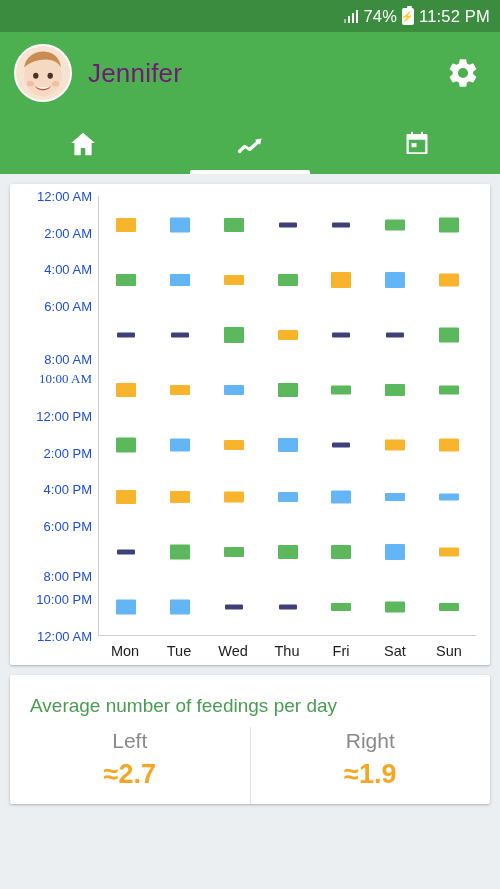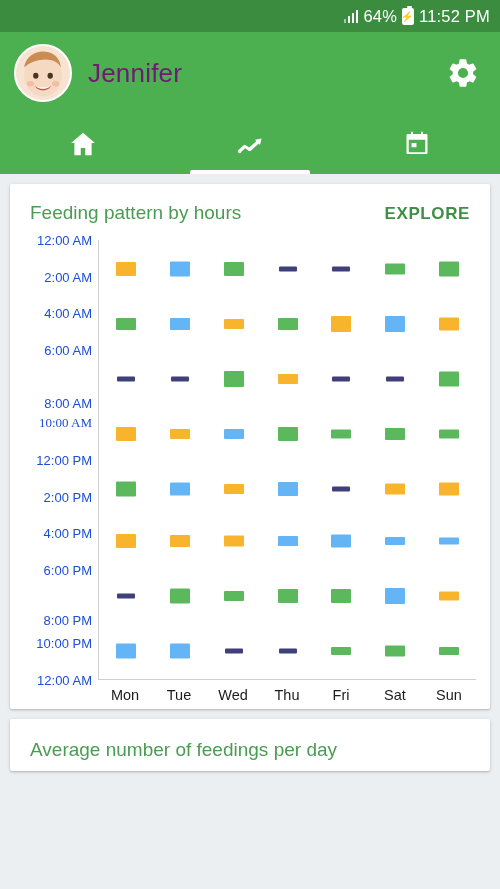--- a/index.html
+++ b/index.html
@@ -139,21 +139,21 @@
 
 <div class="statusbar">
   <span class="sb-item">
     <span class="signal">
         <i></i>
         <i></i>
         <i></i>
         <i></i>
       </span>
   </span>
-  <span class="sb-item">64%</span>
+  <span class="sb-item">74%</span>
   <span class="sb-item">
     <span class="batt">
         <span>⚡</span>
       </span>
   </span>
   <span class="sb-item">11:52 PM</span>
 </div>
 
 <div class="appbar">
   <div class="appbar-top">
@@ -194,24 +194,20 @@
       <svg viewBox="0 0 24 24" aria-hidden="true">
         <path d="M4.5 4h15a.9.9 0 0 1 .9.9v14.2a.9.9 0 0 1-.9.9h-15a.9.9 0 0 1-.9-.9V4.9A.9.9 0 0 1 4.5 4zm.9 4.6v10h13.2v-10zM7.2 2.2h1.6v3.1H7.2zm8 0h1.6v3.1h-1.6zM7.6 11.2h4v3.4h-4z"></path>
       </svg>
     </div>
   </div>
 </div>
 
 <div class="content">
 
   <div class="card">
-    <div class="card-head">
-      <div class="card-title">Feeding pattern by hours</div>
-      <div class="explore">EXPLORE</div>
-    </div>
 
     <div class="chart-wrap">
       <div class="chart" id="chart">
           <div class="ylab" style="top: 0px;">12:00 AM</div>
           <div class="ylab" style="top: 36.6667px;">2:00 AM</div>
           <div class="ylab" style="top: 73.3333px;">4:00 AM</div>
           <div class="ylab" style="top: 110px;">6:00 AM</div>
           <div class="ylab" style="top: 163px;">8:00 AM</div>
           <div class="ylab" style="top: 183.333px; font-family: Liberation Serif, serif;">10:00 AM</div>
           <div class="ylab" style="top: 220px;">12:00 PM</div>
@@ -285,15 +281,25 @@
           <div>Thu</div>
           <div>Fri</div>
           <div>Sat</div>
           <div>Sun</div>
         </div>
     </div>
   </div>
 
   <div class="card">
     <div class="avg-title">Average number of feedings per day</div>
+    <div class="avg-row" id="avgrow">
+        <div class="avg-col">
+          <div class="avg-label">Left</div>
+          <div class="avg-value">≈2.7</div>
+        </div>
+        <div class="avg-col">
+          <div class="avg-label">Right</div>
+          <div class="avg-value">≈1.9</div>
+        </div>
+      </div>
   </div>
 
 </div>
 
 </body></html>

